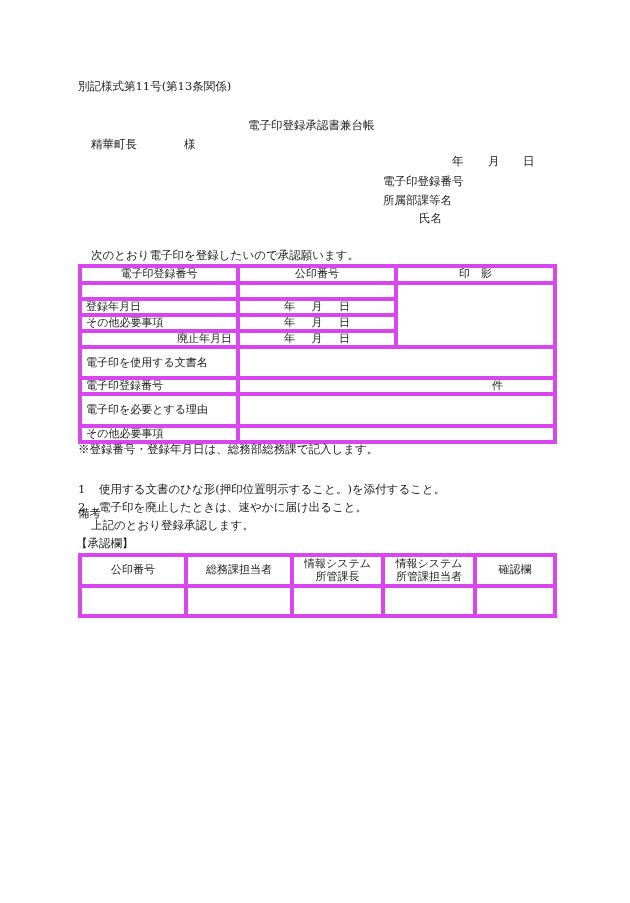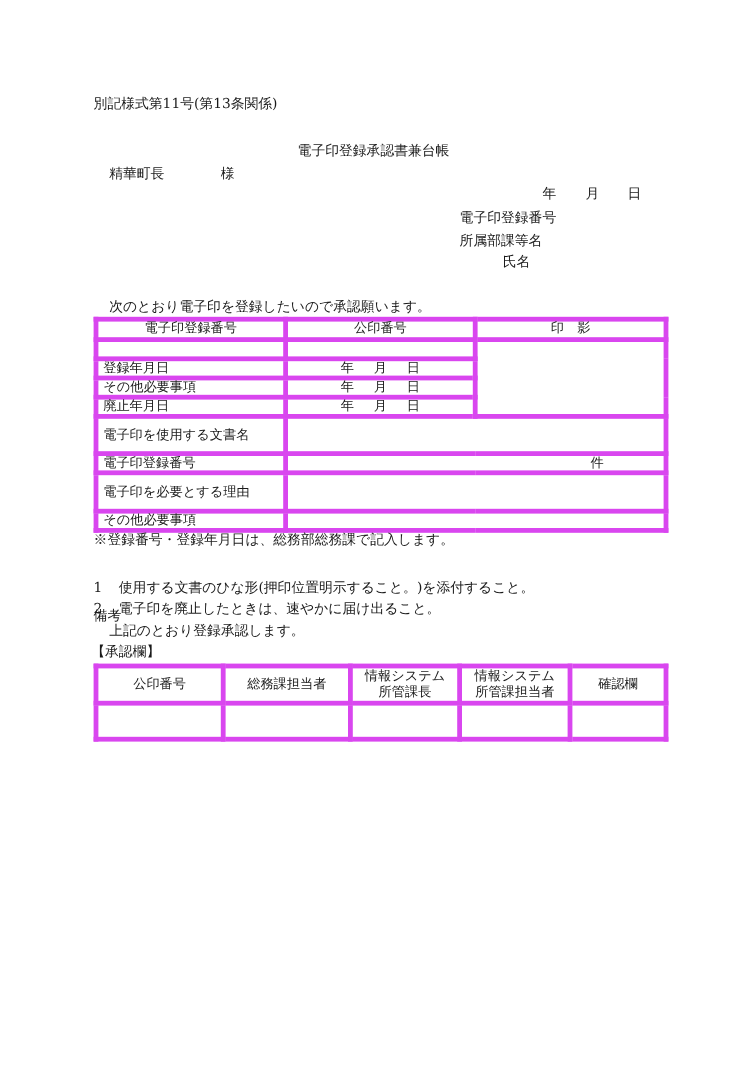--- a/index.html
+++ b/index.html
@@ -61,21 +61,21 @@
   <tr style="height:16px;">
     <td>その他必要事項</td>
     <td>
           <div class="date-cell">
             <span>年</span>
             <span>月</span>
             <span>日</span>
           </div>
         </td>
   </tr>
-  <tr style="height:16px;">
+  <tr style="height:16px;text-align:right;">
     <td>廃止年月日</td>
     <td>
           <div class="date-cell">
             <span>年</span>
             <span>月</span>
             <span>日</span>
           </div>
         </td>
   </tr>
   <tr style="height:31px;padding-left:36px;">

